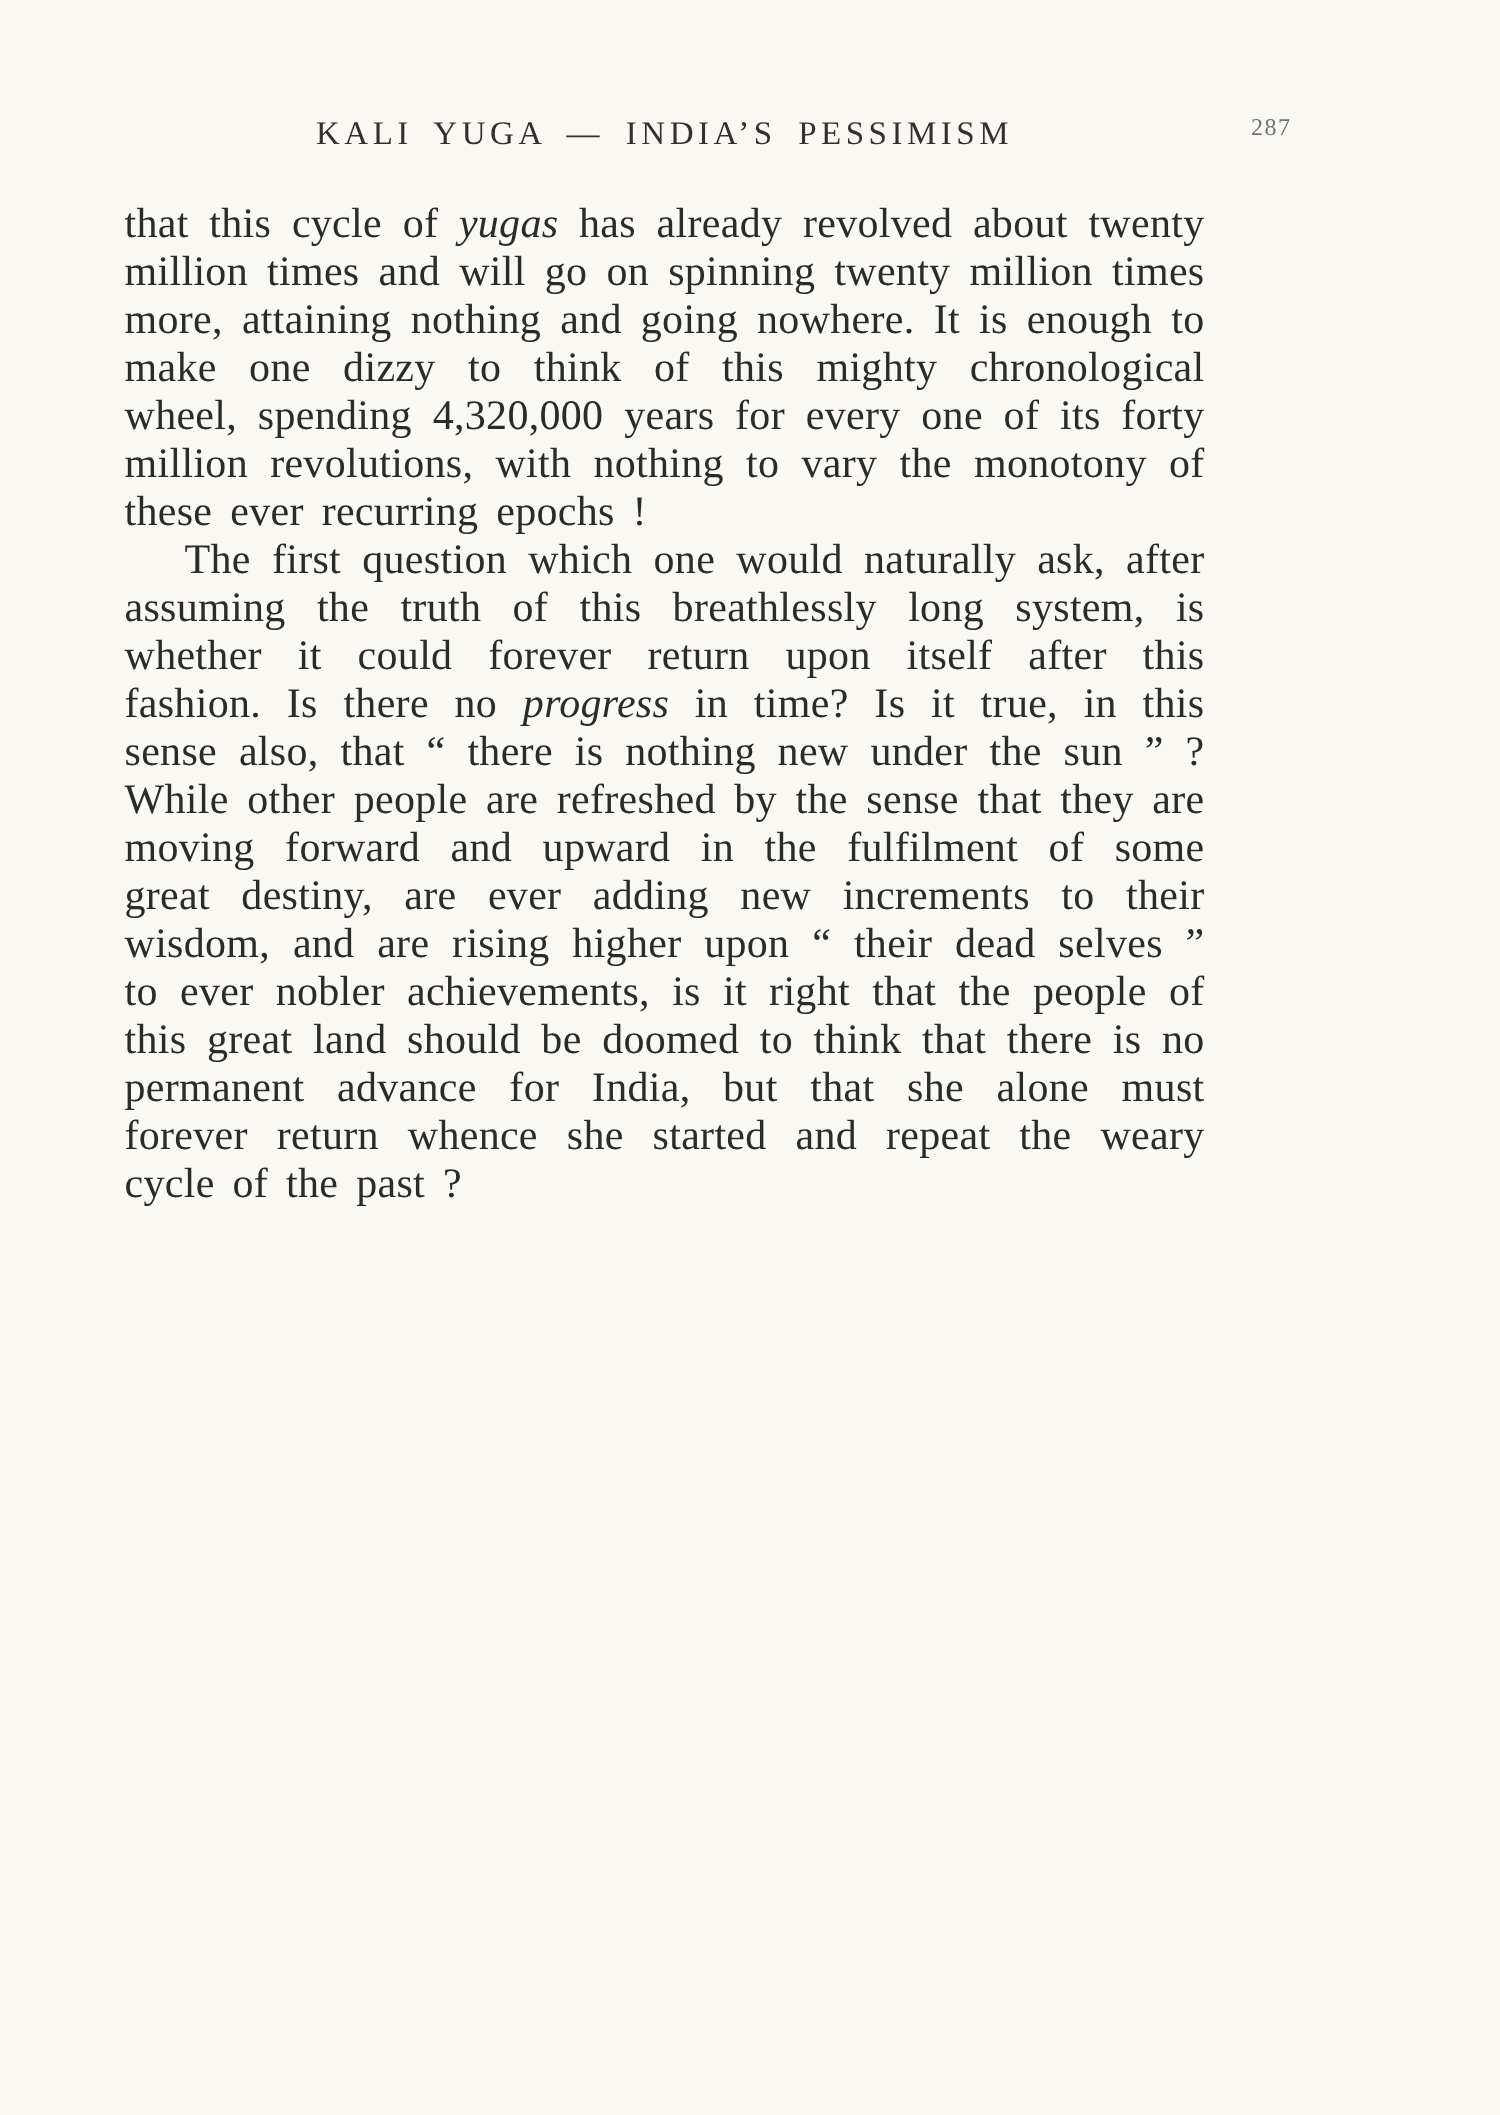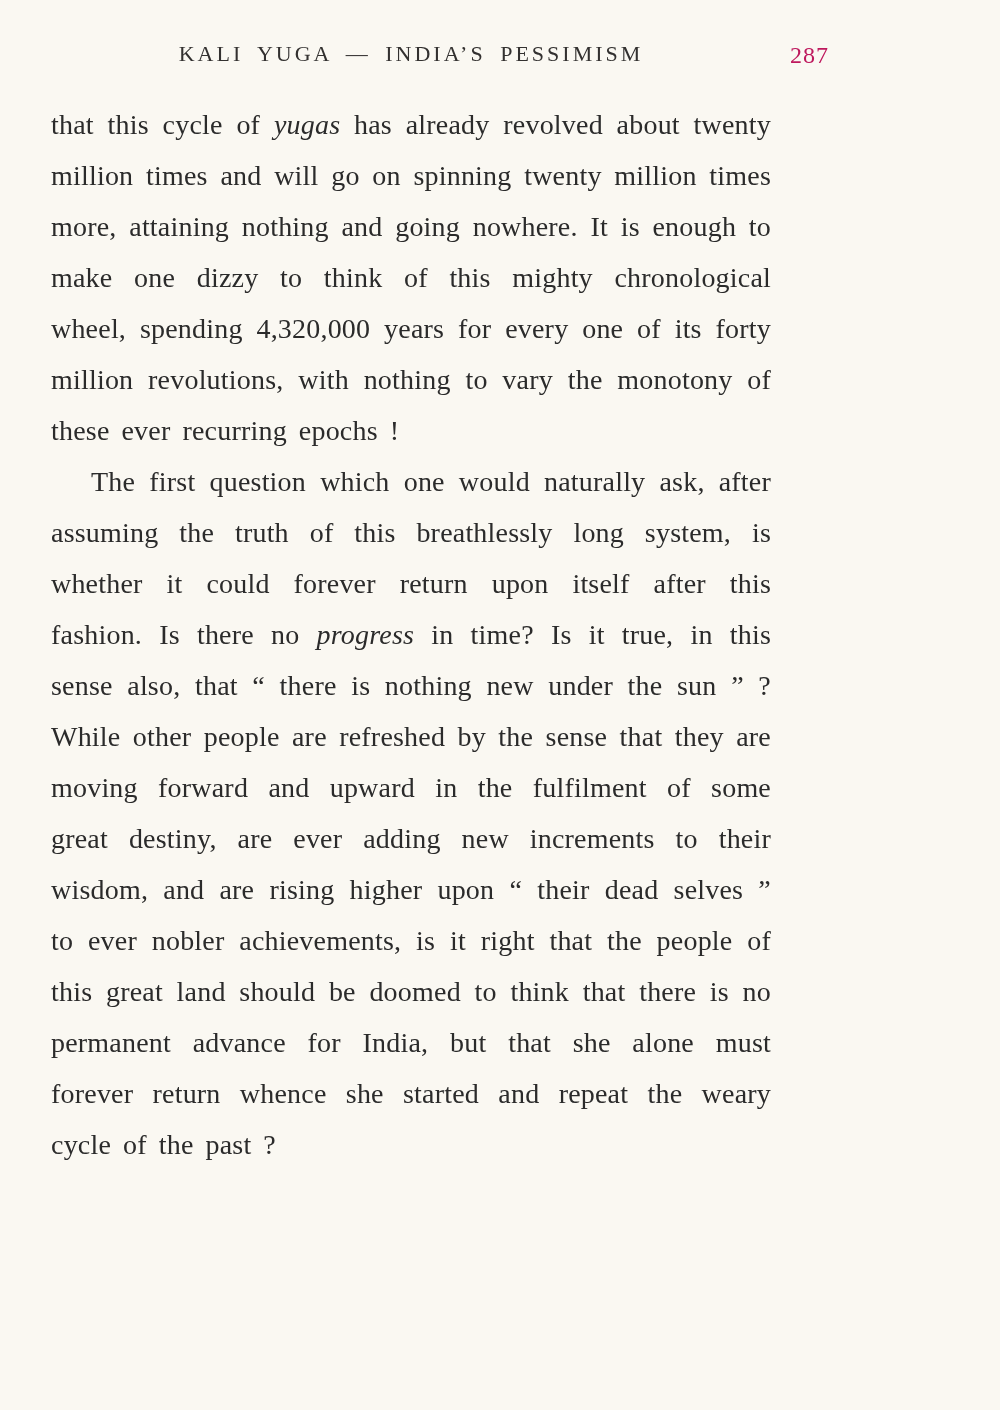--- a/index.html
+++ b/index.html
@@ -10,47 +10,47 @@
     width: 1000px;
     height: 1410px;
     background: #faf8f2;
     font-family: "Liberation Serif", "DejaVu Serif", serif;
     color: #2b2b2b;
     overflow: hidden;
   }
   .page {
     position: relative;
     width: 720px;
-    margin: 0 0 0 51px;
-    padding-top: 41px;
+    margin: 0 0 0 83px;
+    padding-top: 76px;
   }
   .running-head {
     position: relative;
     height: 40px;
     margin-bottom: 18px;
   }
   .running-title {
     display: block;
     text-align: center;
     font-size: 22px;
     letter-spacing: 3px;
     word-spacing: 6px;
     color: #333130;
   }
   .page-number {
     position: absolute;
     right: -58px;
     top: 1px;
-    font-size: 24px;
+    font-size: 16px;
     letter-spacing: 1px;
-    color: #be185d;
+    color: #737373;
   }
   .page-body {
     font-size: 28px;
-    line-height: 51px;
+    line-height: 32px;
     letter-spacing: 0.2px;
     word-spacing: 0.17em;
     font-family: Liberation Serif, serif;
   }
   .page-body p {
     margin: 0;
     text-align: justify;
   }
   .page-body p.indent {
     text-indent: 40px;

